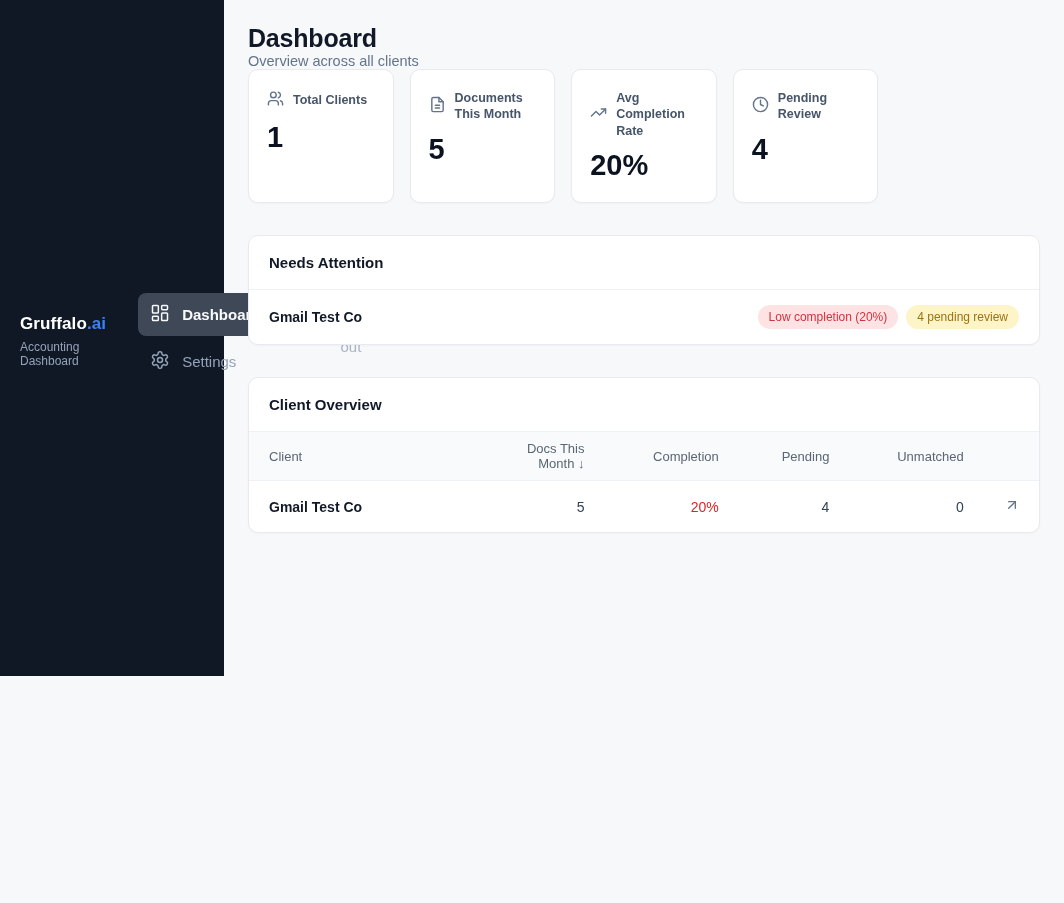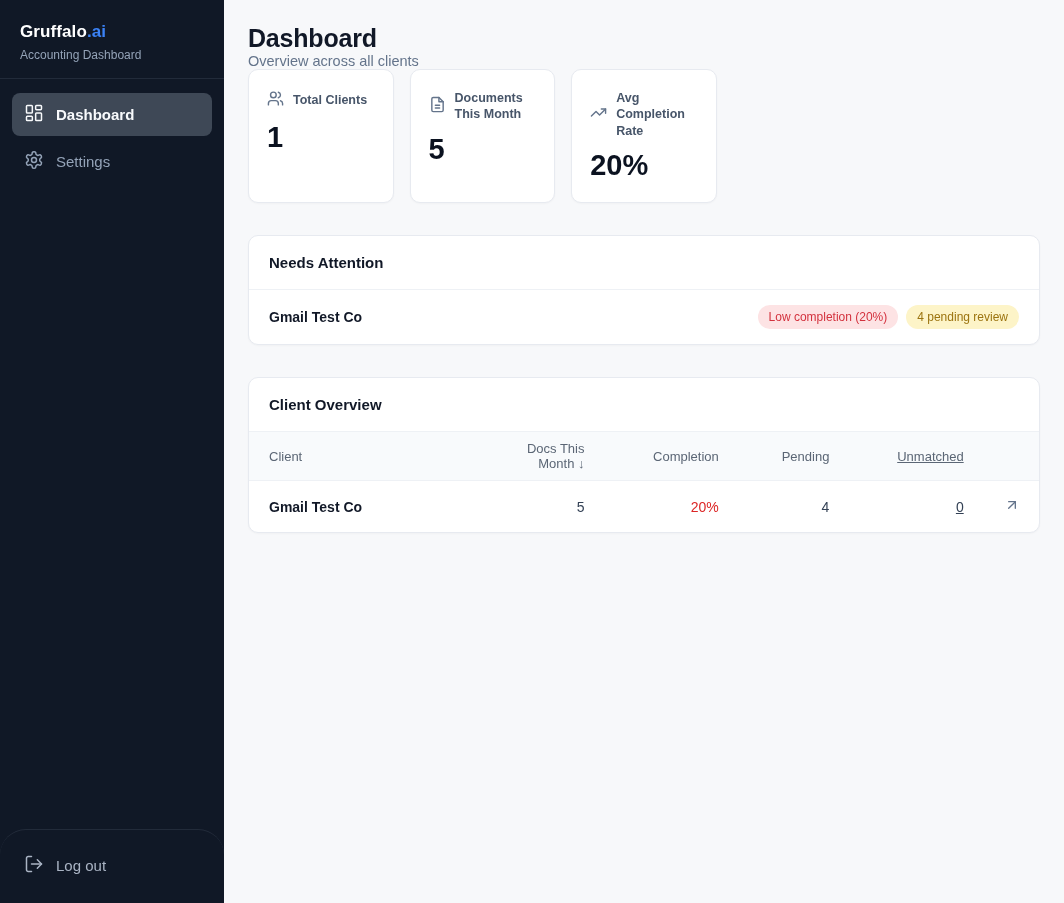--- a/index.html
+++ b/index.html
@@ -9,24 +9,24 @@
     font-family: "Liberation Sans", "DejaVu Sans", sans-serif;
     background: #f7f8fa;
     color: #0f172a;
     overflow: hidden;
   }
 
   
   .sidebar {
     width: 224px;
     min-width: 224px;
-    height: 903px;
+    height: 676px;
     background: #101826;
     display: flex;
-    flex-direction: column;
+    align-items: center;
   }
   .logo-block { padding: 22px 20px 16px 20px; }
   .logo-line { font-size: 17px; font-weight: 700; color: #ffffff; letter-spacing: 0.1px; }
   .logo-line .accent { color: #3b82f6; }
   .logo-sub { margin-top: 6px; font-size: 12px; color: #94a3b8; }
   .side-divider { border: none; border-top: 1px solid rgba(148,163,184,0.14); }
   .nav { padding: 14px 12px; display: flex; flex-direction: column; gap: 4px; }
   .nav-item {
     display: flex; align-items: center; gap: 12px;
     padding: 10px 12px; border-radius: 8px;
@@ -98,21 +98,21 @@
     font-size: 14px; color: #334155;
     text-align: right;
   }
   tbody td.col-client { text-align: left; font-weight: 700; color: #111827; font-size: 14px; }
   td.completion { color: #dc2626; }
   .row-action { color: #64748b; cursor: pointer; display: inline-flex; }
   .col-client { width: 30%; }
   .col-docs { width: 15%; }
   .col-completion { width: 17%; }
   .col-pending { width: 14%; }
-  .col-unmatched { width: 17%; text-decoration: underline; }
+  .col-unmatched { width: 17%; }
   .col-action { width: 7%; }
 </style>
 </head>
 <body>
 
 <aside class="sidebar">
   <div class="logo-block">
     <div class="logo-line">
       <span>Gruffalo</span><span class="accent">.ai</span>
     </div>
@@ -197,20 +197,32 @@
           <svg width="17" height="17" viewBox="0 0 24 24" fill="none" stroke="currentColor" stroke-width="2" stroke-linecap="round" stroke-linejoin="round">
             <polyline points="22 7 13.5 15.5 8.5 10.5 2 17"></polyline>
               <polyline points="16 7 22 7 22 13"></polyline>
           </svg>
         </span>
         <span class="stat-label">Avg Completion Rate</span>
       </div>
       <div class="stat-value">20%</div>
     </div>
 
+    <div class="card stat-card">
+      <div class="stat-head">
+        <span>
+          <svg width="17" height="17" viewBox="0 0 24 24" fill="none" stroke="currentColor" stroke-width="2" stroke-linecap="round" stroke-linejoin="round">
+            <circle cx="12" cy="12" r="10"></circle>
+              <polyline points="12 6 12 12 16 14"></polyline>
+          </svg>
+        </span>
+        <span class="stat-label">Pending Review</span>
+      </div>
+      <div class="stat-value">4</div>
+    </div>
 
   </div>
 
   <section class="card panel">
     <div class="panel-header">Needs Attention</div>
     <div class="attention-row">
       <span class="client-name">Gmail Test Co</span>
       <span class="badges">
         <span class="badge danger">Low completion (20%)</span>
         <span class="badge warning">4 pending review</span>

